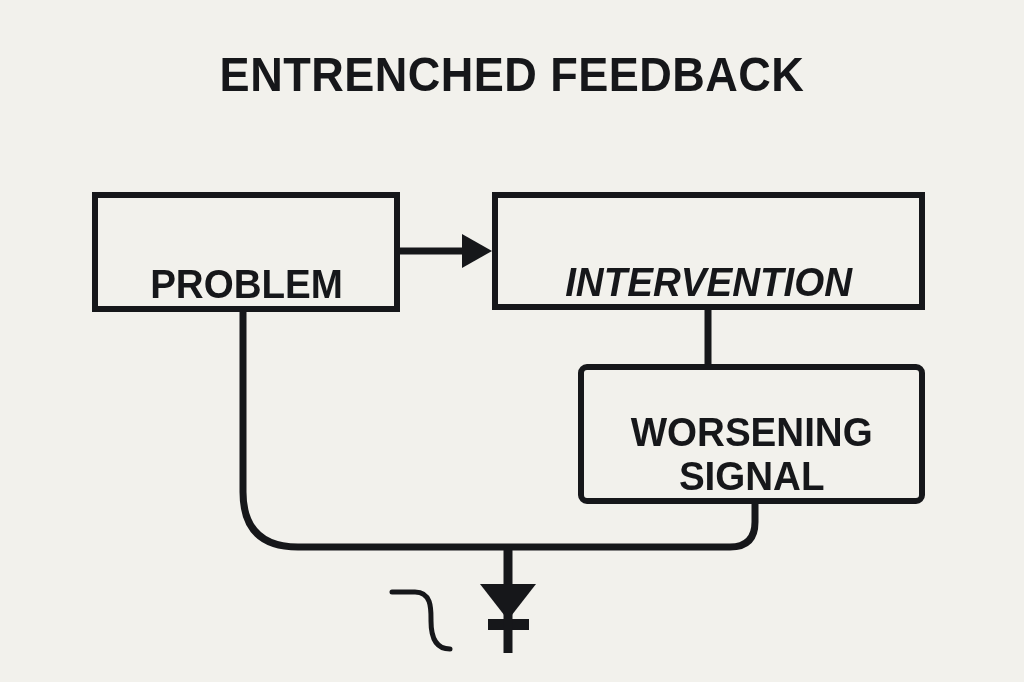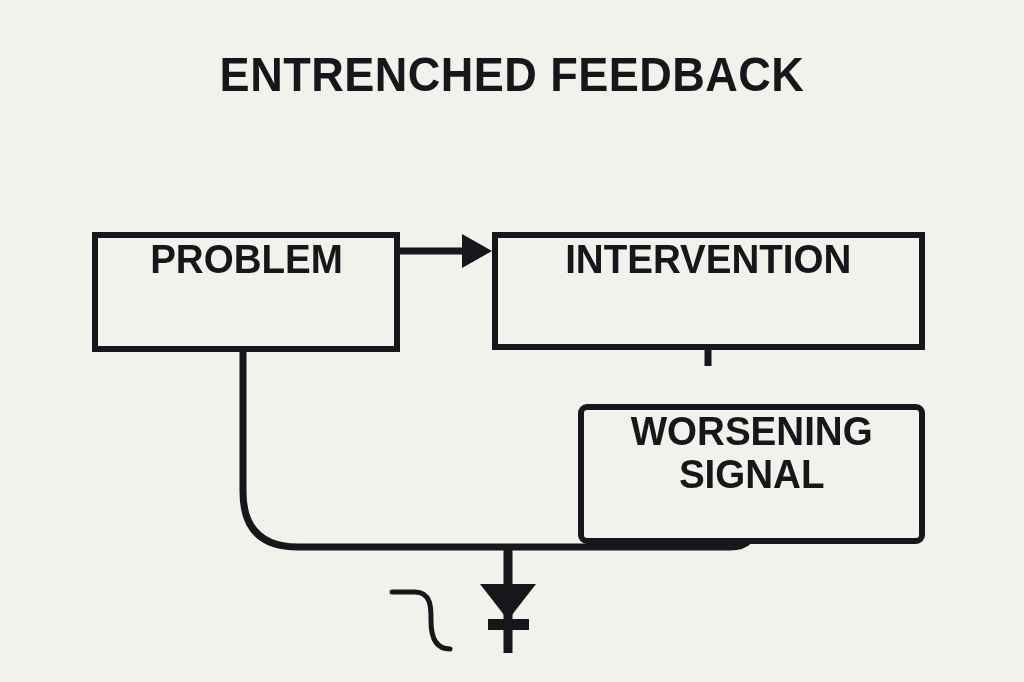--- a/index.html
+++ b/index.html
@@ -43,41 +43,40 @@
     transform-origin: 50% 50%;
     white-space: nowrap;
     line-height: 1;
   }
   .node-box {
     position: absolute;
     box-sizing: border-box;
     border: 6px solid #16171a;
     background: #f2f1ec;
     display: flex;
-    align-items: flex-start;
+    align-items: flex-end;
     justify-content: center;
-    margin-top: 40px;
   }
   .node-label {
     font-family: "Liberation Sans", sans-serif;
     font-weight: bold;
     color: #16171a;
     text-align: center;
     line-height: 1.06;
     letter-spacing: 0px;
     transform: scaleX(0.94);
     transform-origin: 50% 50%;
     white-space: pre-line;
   }
   #node-problem {
     left: 92px; top: 180px; width: 308px; height: 120px;
   }
   #node-problem .node-label { font-size: 41px; }
   #node-intervention {
-    left: 492px; top: 180px; width: 433px; height: 118px;
+    left: 492px; top: 180px; width: 433px; height: 118px; font-style: italic;
   }
   #node-intervention .node-label { font-size: 41px; }
   #node-worsening {
     left: 578px; top: 352px; width: 347px; height: 140px; border-radius: 9px;
   }
   #node-worsening .node-label { font-size: 41px; }
 </style>
 </head>
 <body>
 

